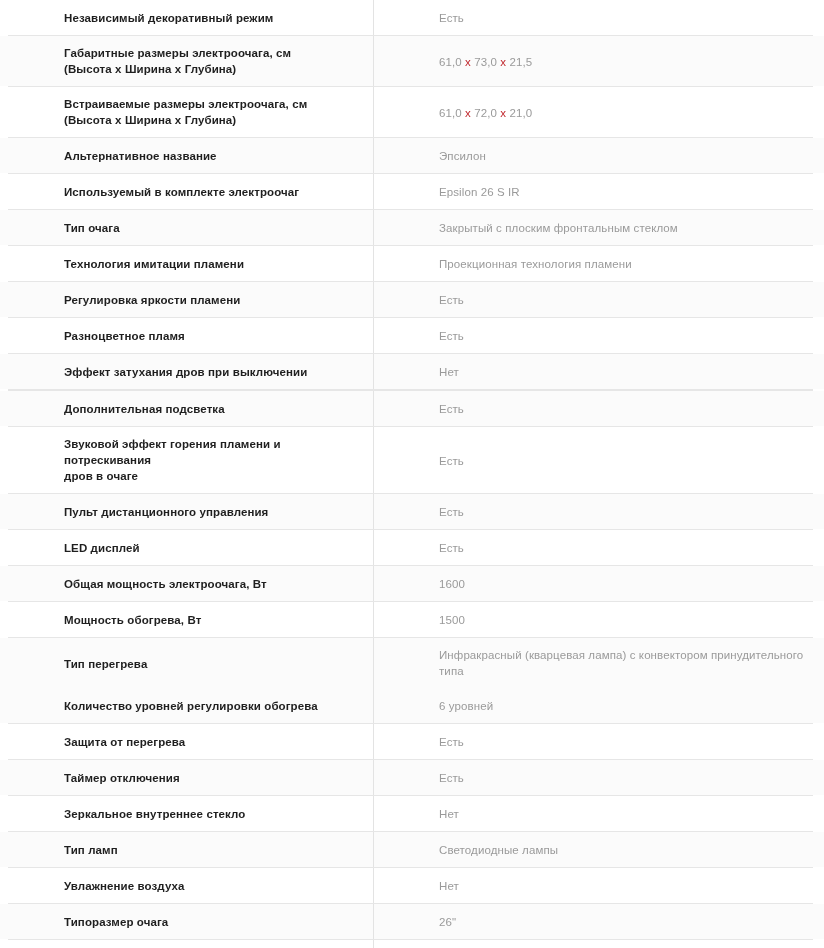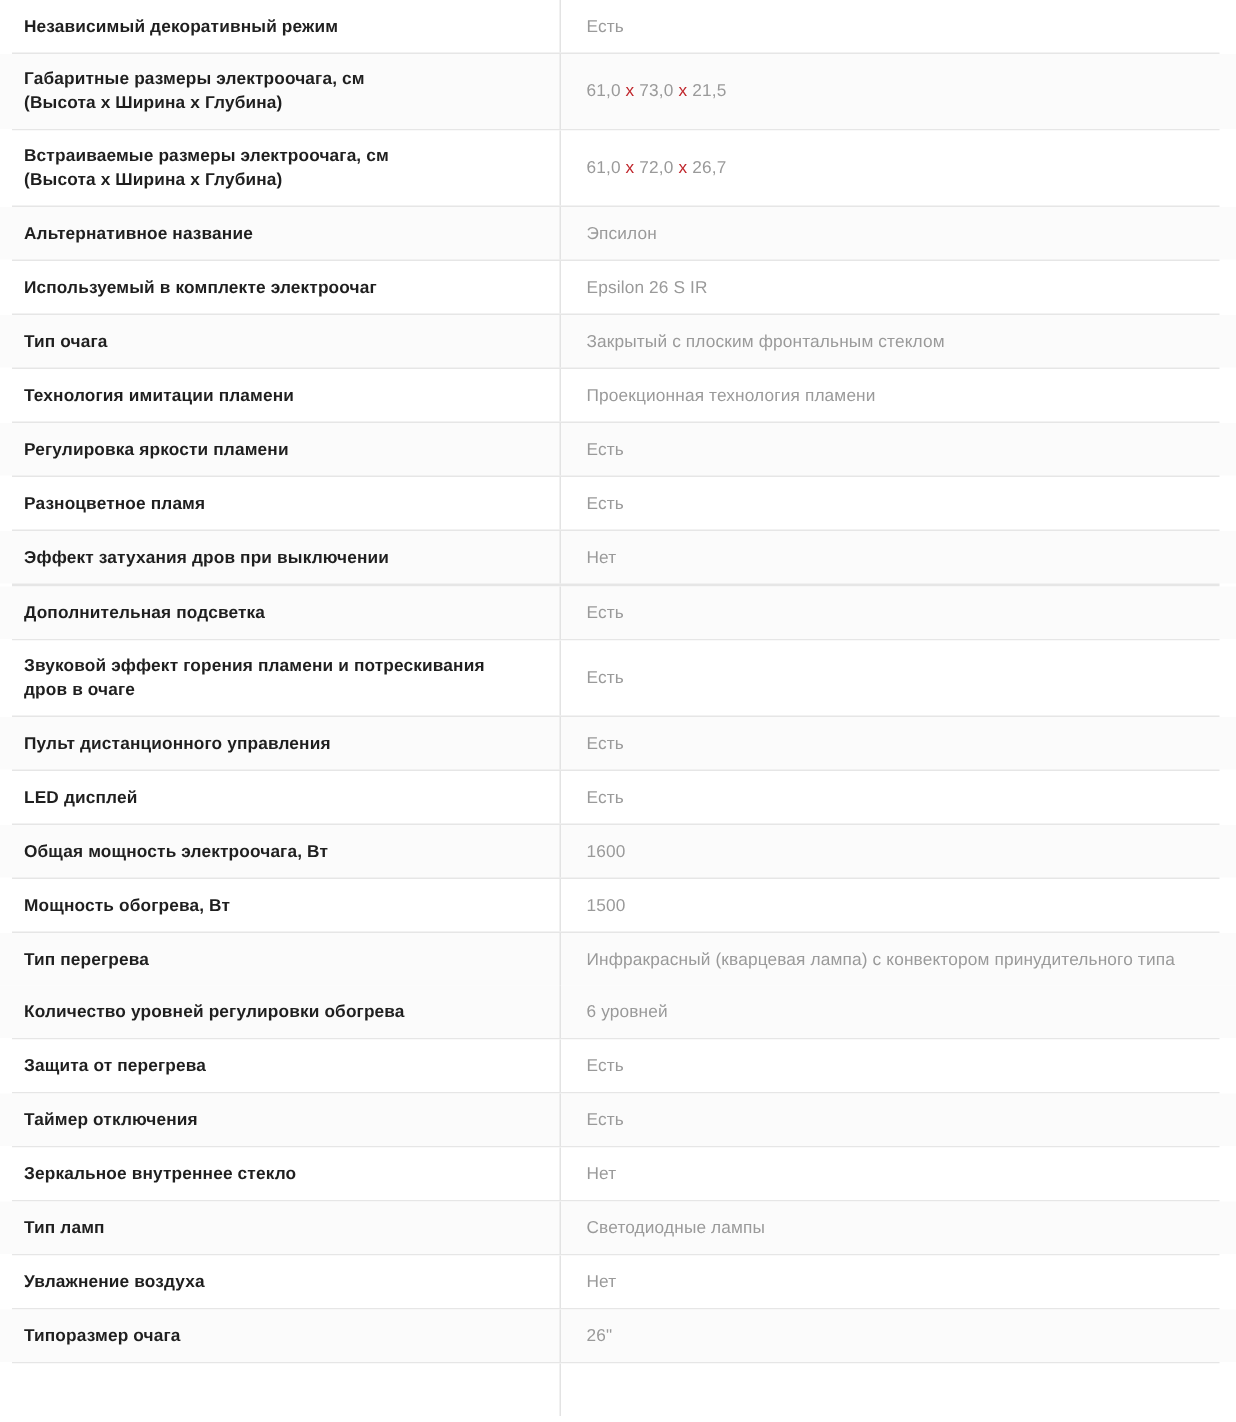--- a/index.html
+++ b/index.html
@@ -33,21 +33,22 @@
   
   .spec-row > td {
     vertical-align: middle;
     padding: 0;
   }
 
   .cell-inner {
     box-sizing: border-box;
     min-height: 35px;
     display: flex;
-    align-items: center;
+    align-items: flex-end;
+    margin-left: 48px;
   }
 
   
   td.label-cell {
     width: 373px;
     border-right: 1px solid #e3e3e3;
   }
   td.label-cell .cell-inner {
     padding: 9px 14px 9px 16px;
   }
@@ -137,21 +138,21 @@
       </tr>
       <tr class="spec-row">
         <td class="label-cell">
           <div class="cell-inner">
             <span class="label-text">Встраиваемые размеры электроочага, см
 (Высота х Ширина х Глубина)</span>
           </div>
         </td>
         <td class="value-cell">
           <div class="cell-inner">
-            <span class="value-text"><span>61,0 </span><span class="sep">х</span><span> 72,0 </span><span class="sep">х</span><span> 26,7</span></span>
+            <span class="value-text"><span>61,0 </span><span class="sep">х</span><span> 72,0 </span><span class="sep">х</span><span> 21,0</span></span>
           </div>
         </td>
       </tr>
       <tr class="divider-row">
         <td colspan="2">
           <div class="divider-line"></div>
         </td>
       </tr>
       <tr class="spec-row alt">
         <td class="label-cell">

